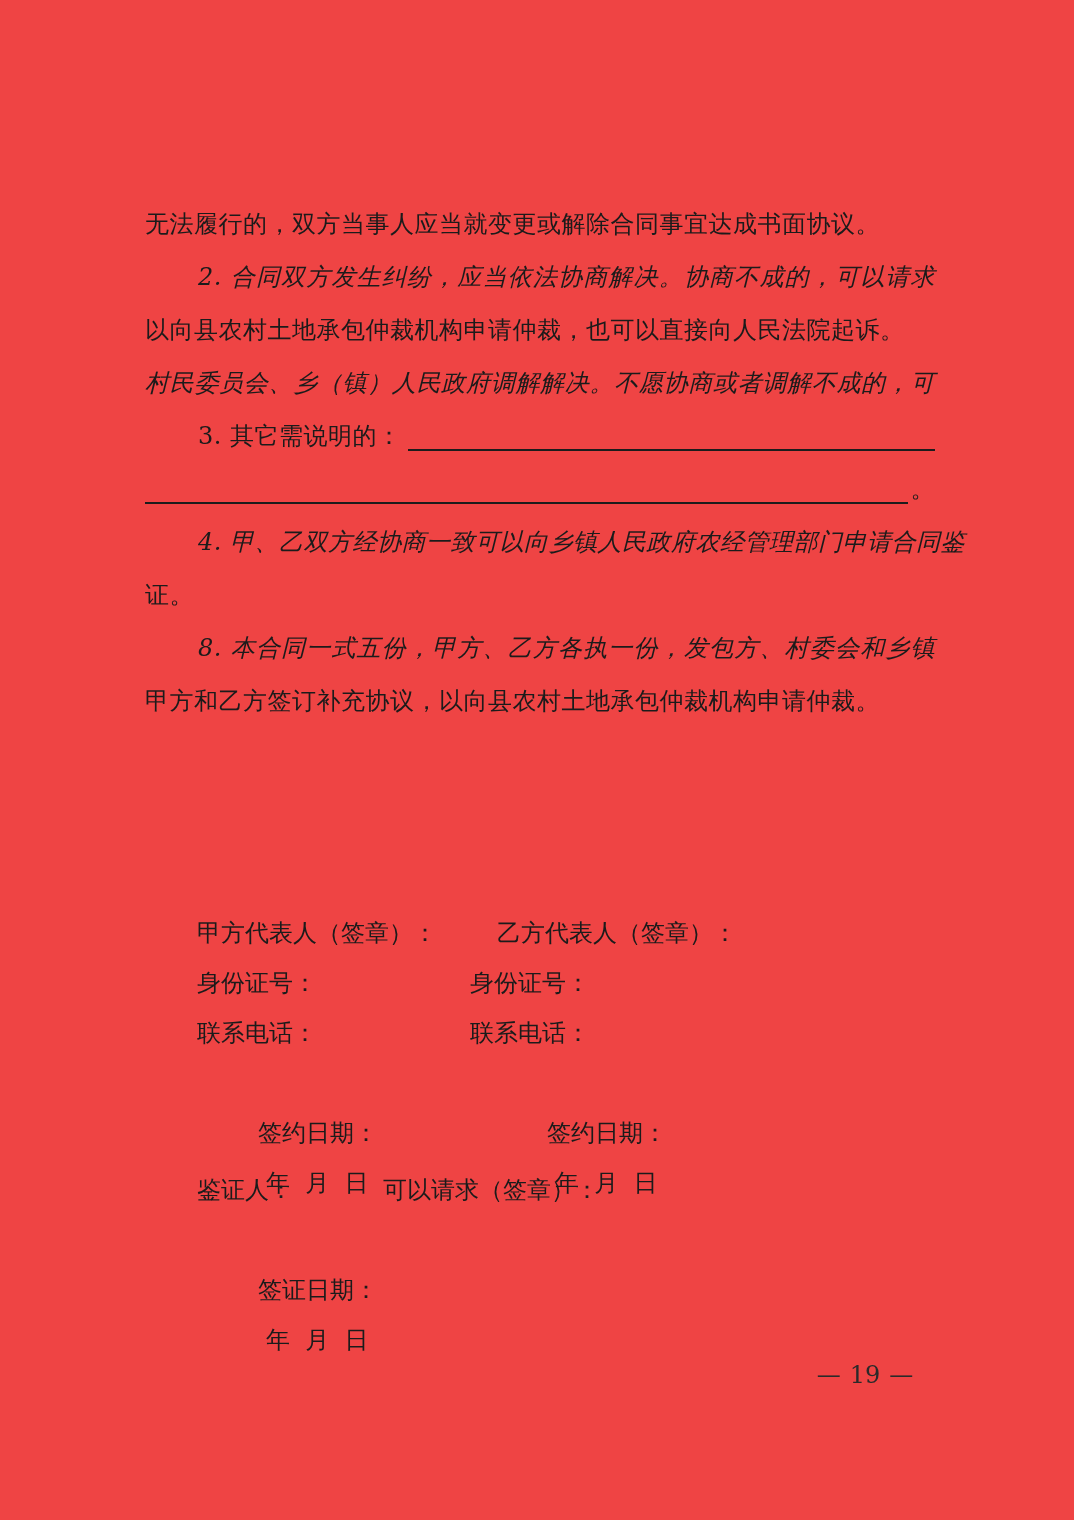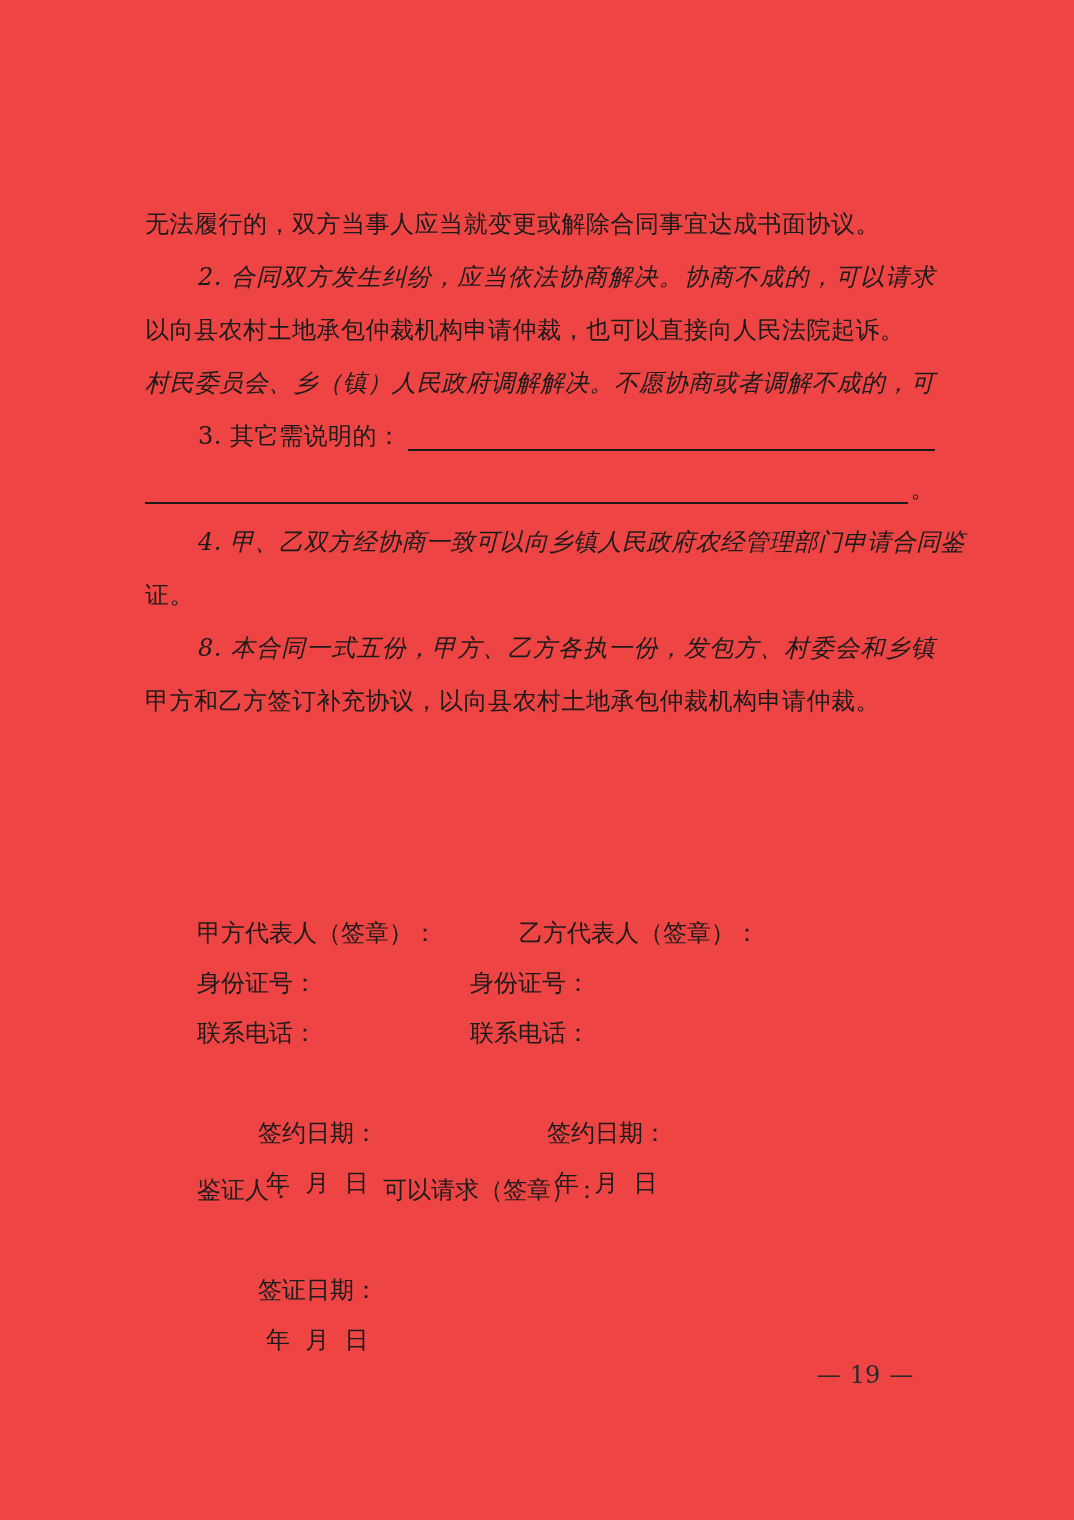--- a/index.html
+++ b/index.html
@@ -50,21 +50,21 @@
     position: absolute;
     left: 145px;
     top: 908px;
     width: 800px;
     font-size: 24px;
   }
   .sig-row { position: relative; height: 50px; line-height: 50px; }
   .sig-row span { white-space: pre; }
   .col-left  { position: absolute; left: 44px;  top: 0; margin-left: 8px; }
   .col-right { position: absolute; left: 325px; top: 0; }
-  .sig-row.row-rep  .col-right { left: 352px; margin-left: 22px; }
+  .sig-row.row-rep  .col-right { left: 352px; }
   .sig-row.row-date .col-right { left: 341px; }
   .date-value { margin-left: 8px; }
 
   
   .witness-block {
     position: absolute;
     left: 145px;
     top: 1165px;
     width: 800px;
     font-size: 24px;

